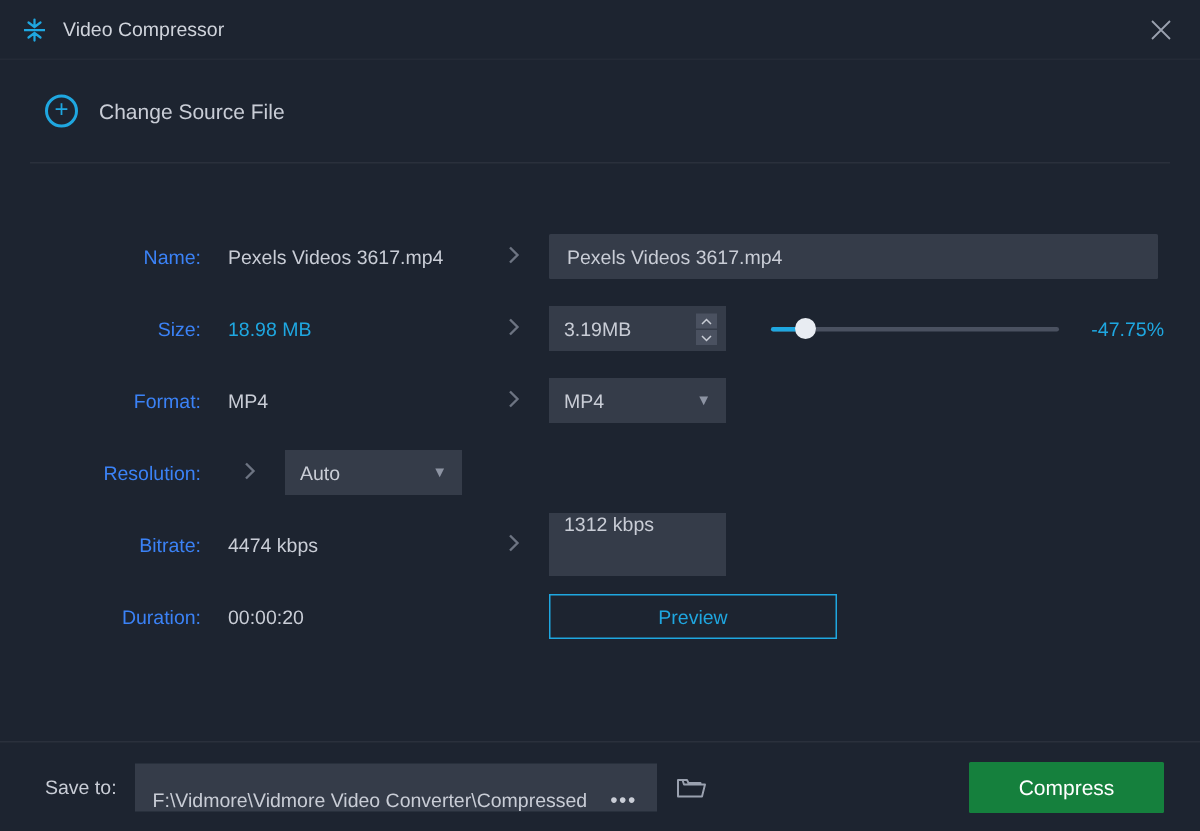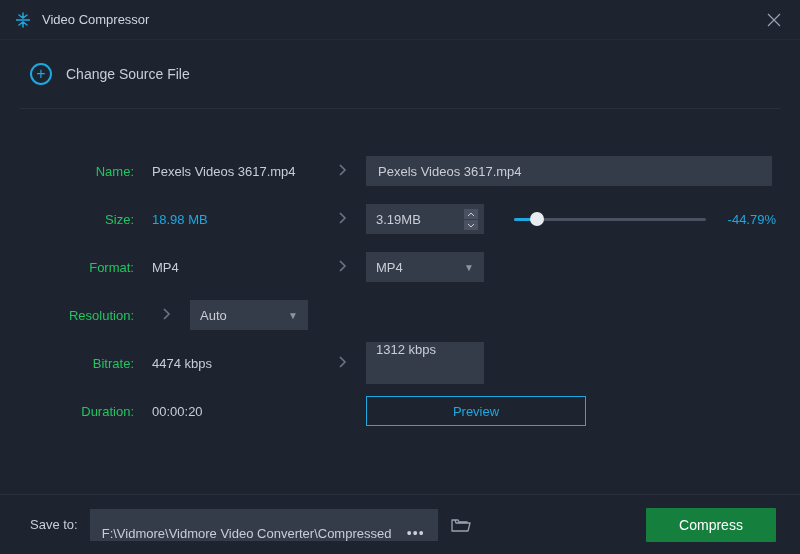--- a/index.html
+++ b/index.html
@@ -52,21 +52,21 @@
   padding: 38px 24px 0 24px;
 }
 .row {
   display: flex;
   align-items: center;
   height: 48px;
 }
 .label-col {
   width: 118px;
   text-align: right;
-  color: #22c55e;
+  color: #3b82f6;
   font-size: 13px;
   padding-right: 8px;
 }
 .value-col {
   width: 176px;
   color: #c9cdd6;
   font-size: 13px;
   padding-left: 10px;
 }
 .value-col.accent { color: #1fa7e0; }
@@ -161,21 +161,21 @@
   height: 42px;
   background: #353c49;
   width: 118px;
   display:flex;
   align-items:flex-start;
   padding: 0 10px;
   color:#c9cdd6;
 }
 .preview-btn {
   height: 30px;
-  width: 220px;
+  width: 192px;
   border: 1px solid #1fa7e0;
   background: transparent;
   color: #1fa7e0;
   font-size: 13px;
   display:flex;
   align-items:center;
   justify-content:center;
   cursor:pointer;
 }
 
@@ -288,21 +288,21 @@
             </svg>
           </div>
       </div>
     </div>
     <div class="slider-wrap">
       <div class="slider-track">
         <div class="slider-fill"></div>
         <div class="slider-thumb"></div>
       </div>
     </div>
-    <div class="percent">-44.79%</div>
+    <div class="percent">-47.75%</div>
   </div>
 
   <div class="row">
     <div class="label-col">Format:</div>
     <div class="value-col">MP4</div>
     <div class="arrow-col">
         <span class="chevron-right"><svg width="9" height="14" viewBox="0 0 9 14">
             <path d="M2 2 L7 7 L2 12" stroke="#6d7482" stroke-width="1.6" fill="none"></path>
           </svg></span>
       </div>

